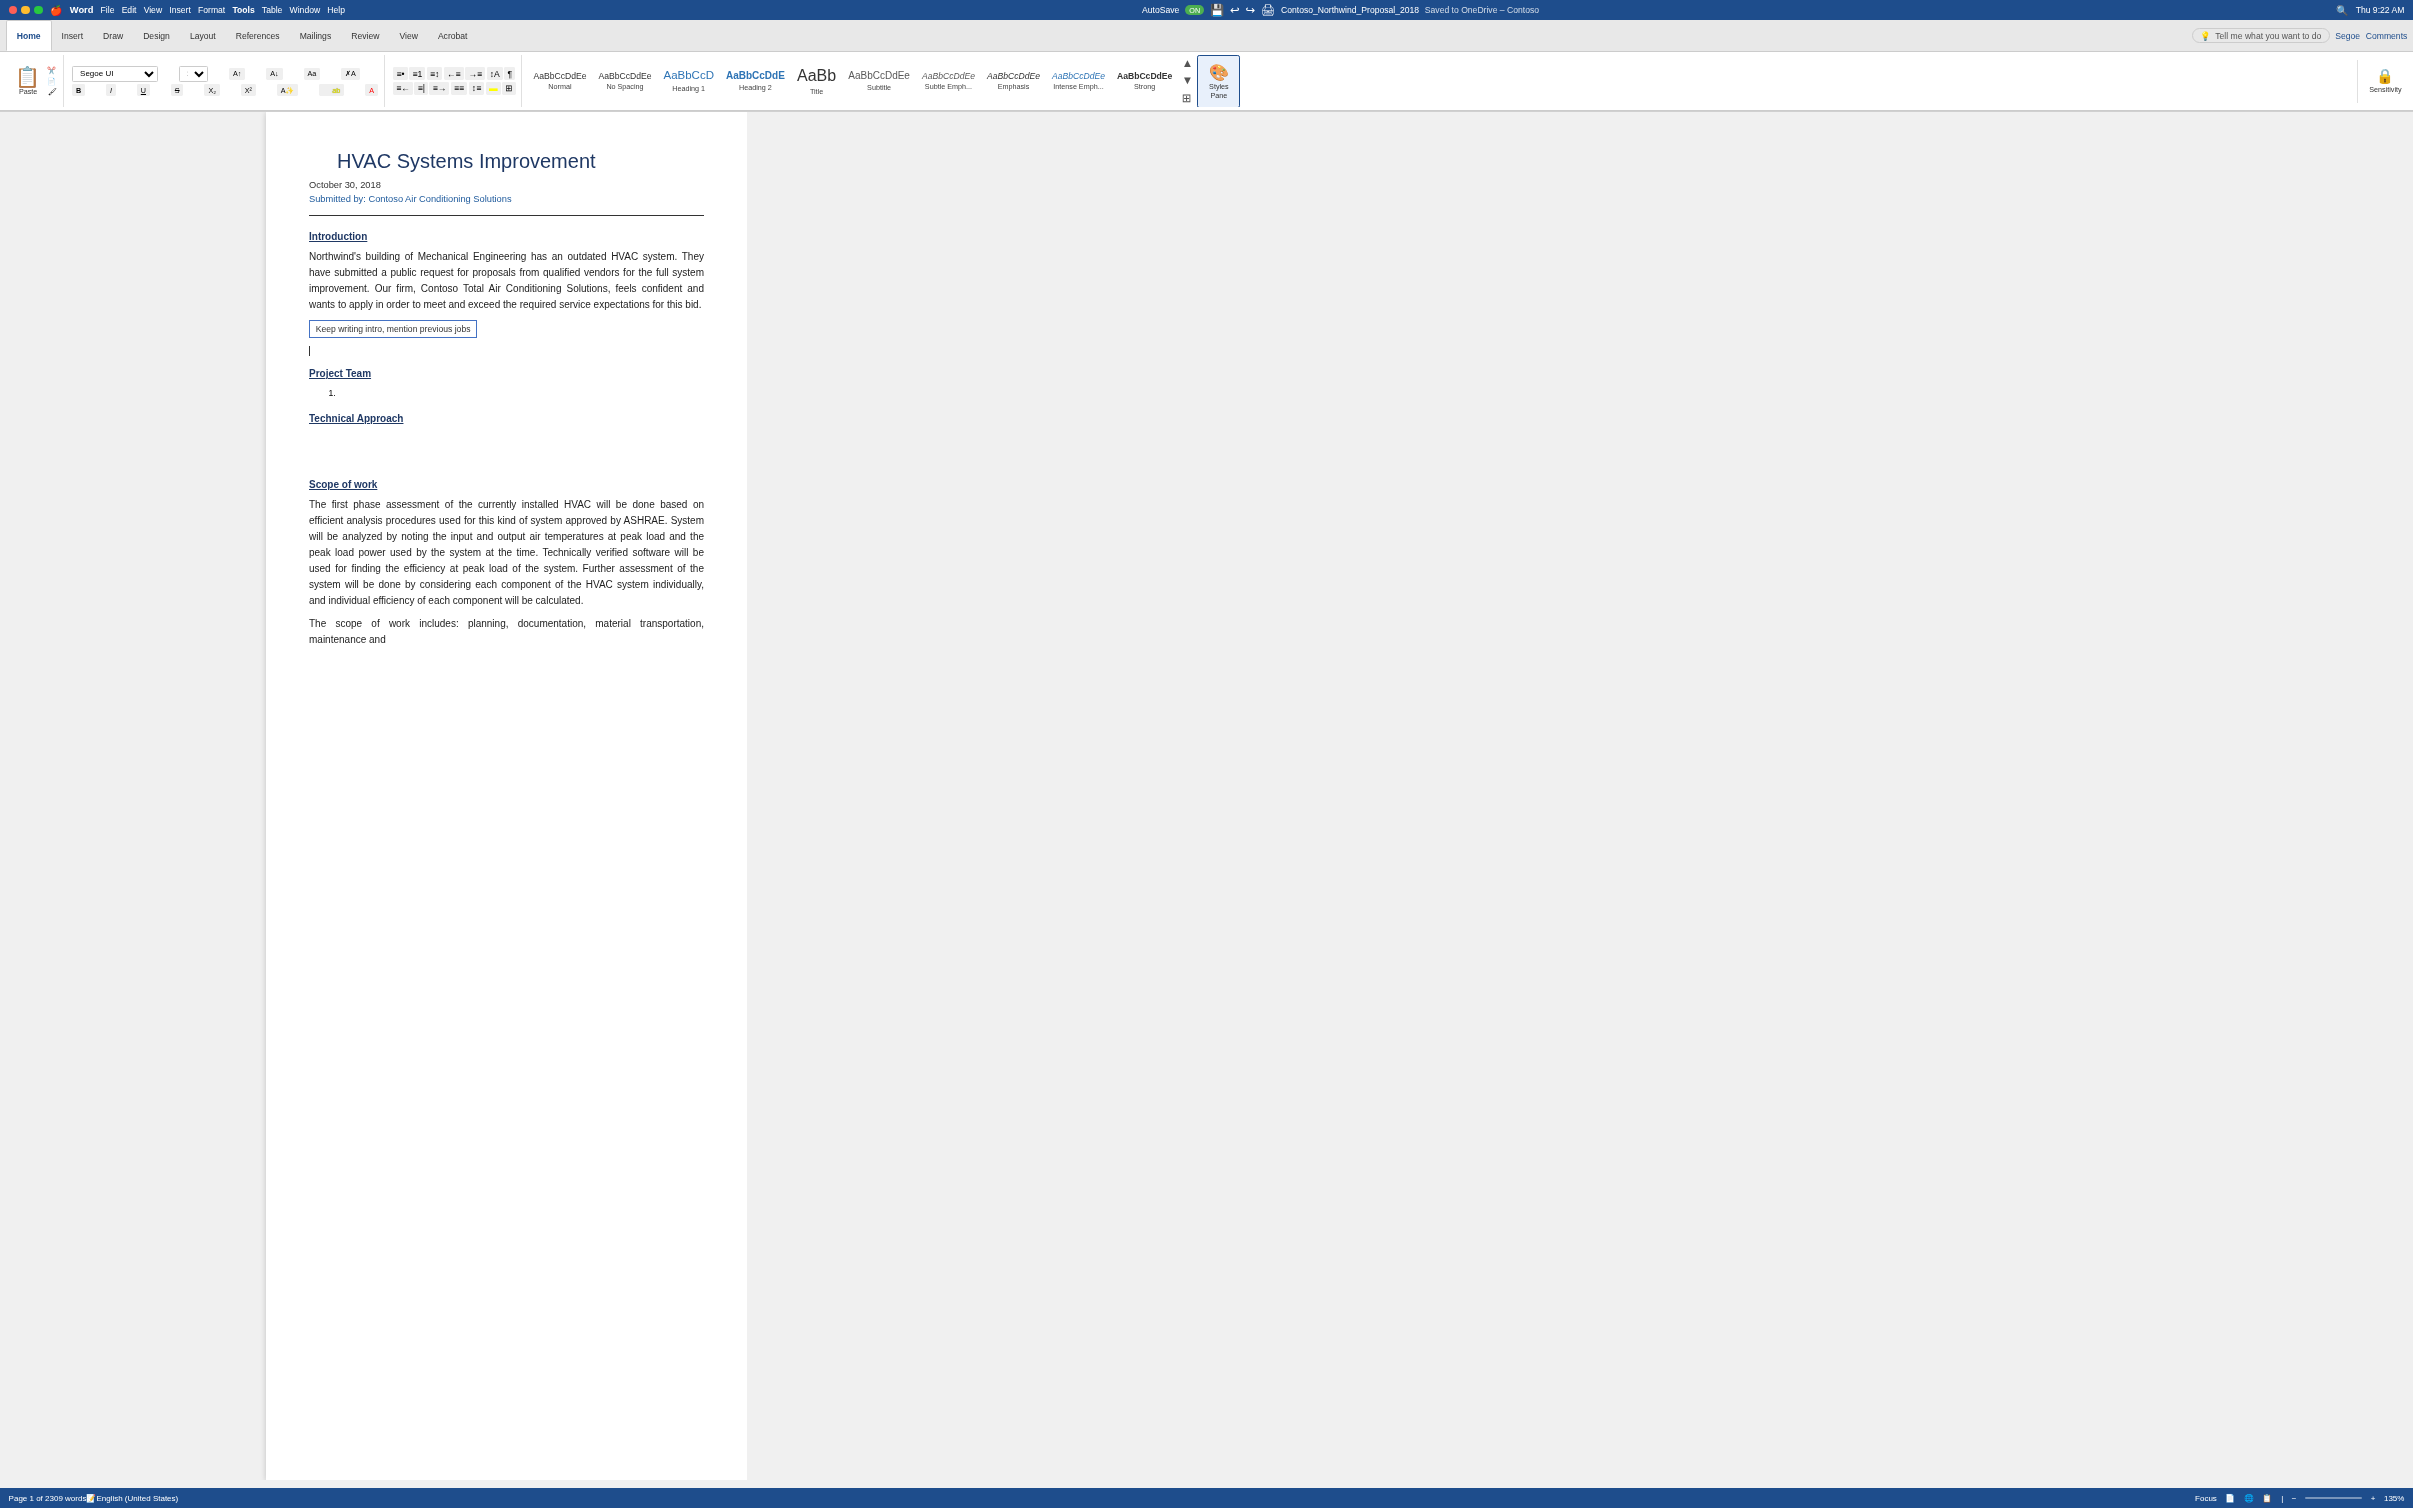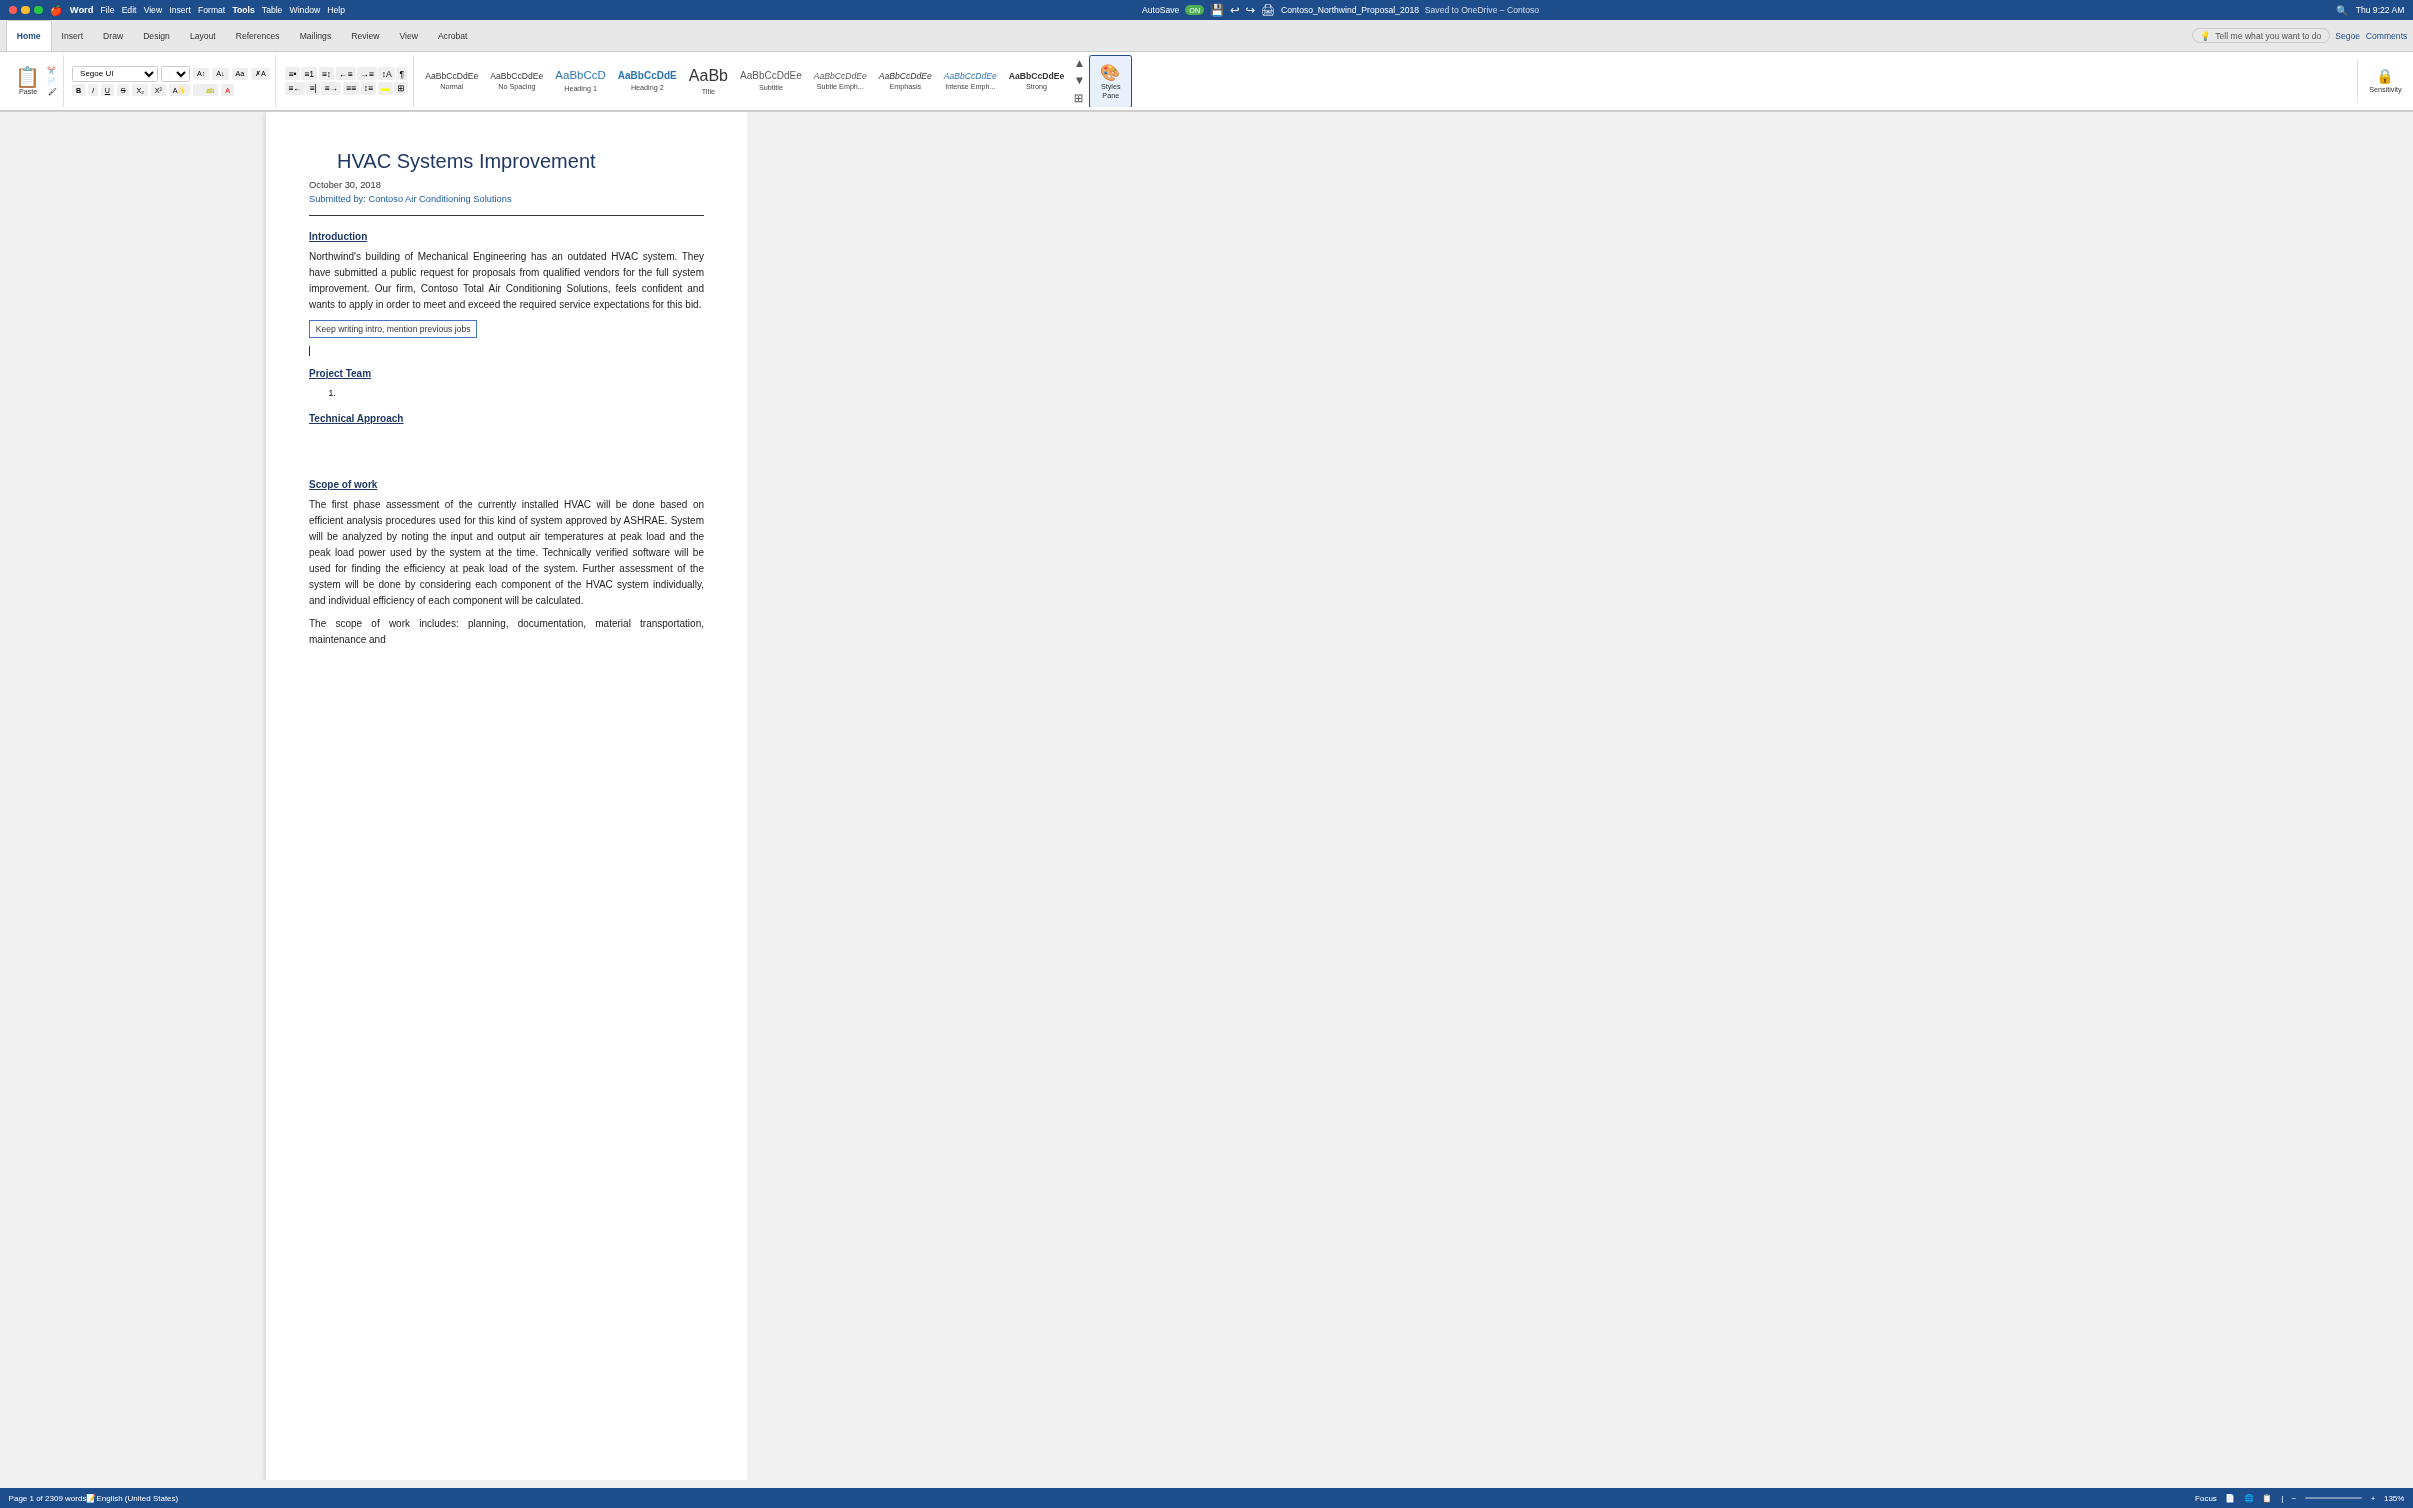--- a/index.html
+++ b/index.html
@@ -84,21 +84,21 @@
       flex-direction: column;
       align-items: center;
       font-size: 7.2px;
       color: #333;
       cursor: pointer;
       padding: 1.4px 4.3px;
     }
     .clipboard-btn .icon-large { font-size: 20px; line-height: 1; }
 
     .font-controls { display: flex; flex-direction: column; gap: 2.2px; }
-    .font-row { display: flex; align-items: center; gap: 3px; }
+    .font-row { display: flex; align-items: center; gap: 21px; }
     .font-select {
       font-size: 8px;
       border: 0.7px solid #ccc;
       border-radius: 1.4px;
       padding: 0.7px 2.9px;
       background: white;
       width: 86px;
       height: 16px;
     }
     .font-size-select {

